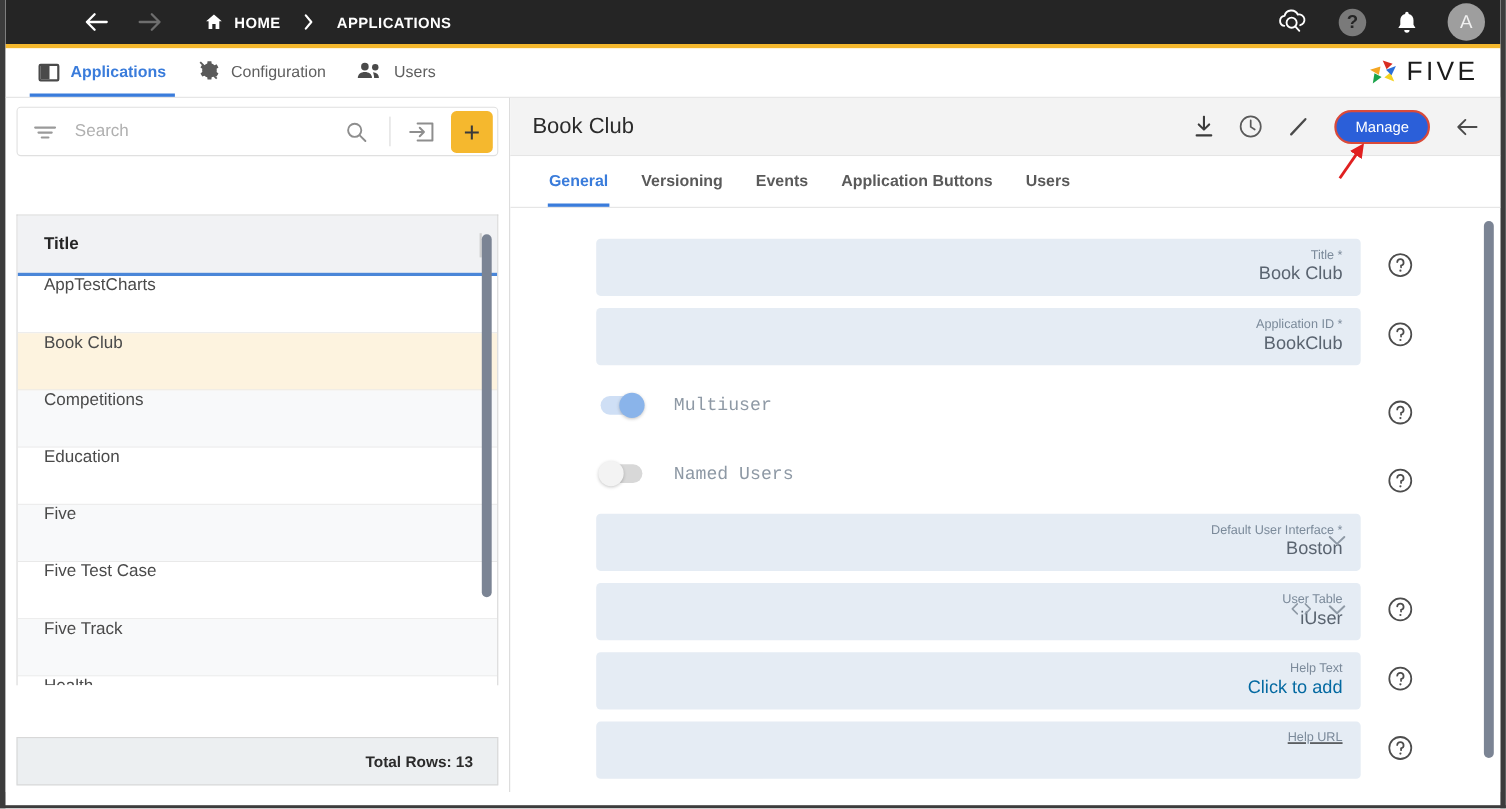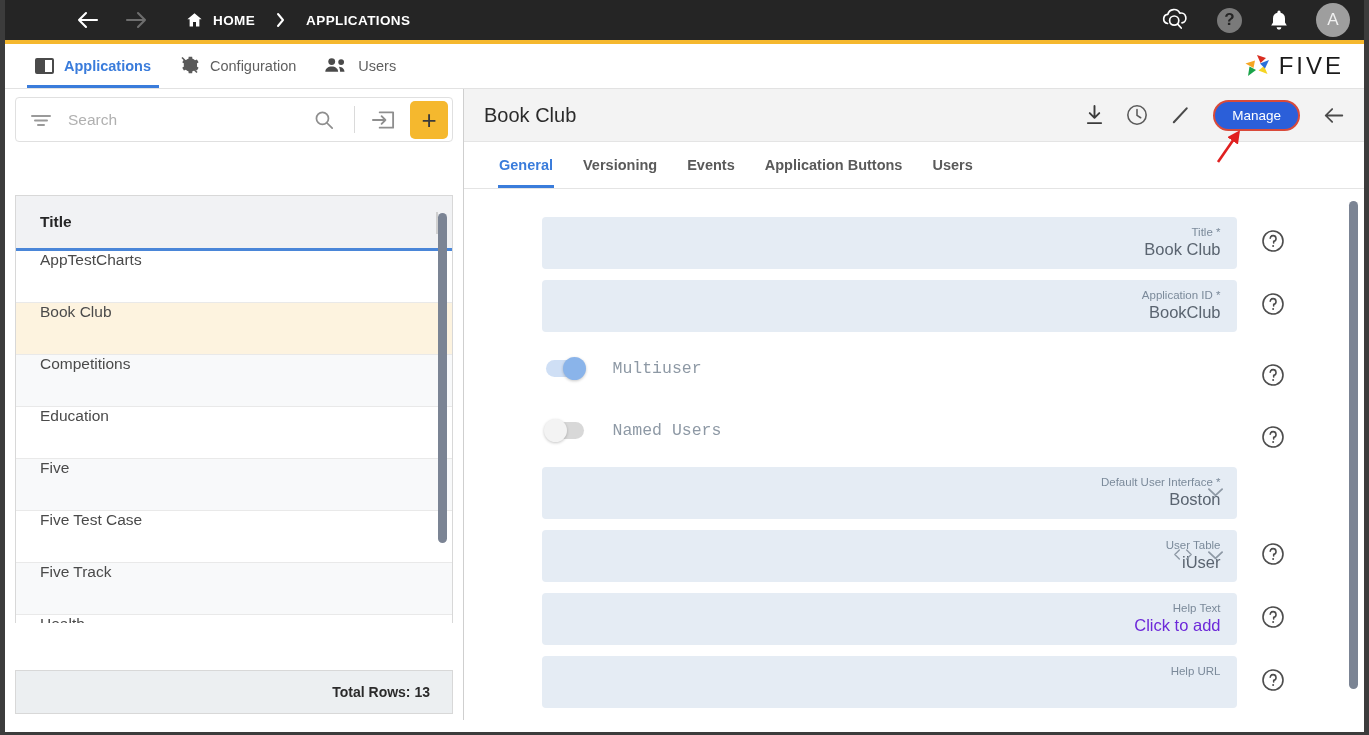--- a/index.html
+++ b/index.html
@@ -230,21 +230,21 @@
     border-radius: 4px;
     padding: 9px 16px 10px 14px;
     position: relative;
     min-height: 51px;
     cursor: text;
   }
   .fld.tall { min-height: 52px; }
   .fld-label { font-size: 11.5px; color: #7b8a9a; display:block; margin-bottom: 2px; }
   .fld-label .req { color: #7b8a9a; }
   .fld-value { font-size: 16.5px; color: #5a6470; }
-  .fld-value.muted { color: #6d28d9; }
+  .fld-value.muted { color: #0369a1; }
   .fld-icons {
     position: absolute; right: 13px; top: 50%;
     transform: translateY(-50%);
     display: flex; align-items: center; gap: 14px;
     color: #8e99a5;
   }
   .help-ic {
     width: 28px; margin-left: 22px; margin-top: 12px;
     display:flex; align-items:center; justify-content:center;
     cursor: pointer; flex: 0 0 28px;
@@ -591,21 +591,21 @@
           <span class="help-ic">
             <svg width="24" height="24" viewBox="0 0 24 24" fill="none" stroke="#4d4d4d" stroke-width="1.6">
                 <circle cx="12" cy="12" r="10"></circle>
                 <path d="M9.2 9.3a2.9 2.9 0 1 1 3.5 3.1v1.6" stroke-linecap="round"></path>
                 <circle cx="12.1" cy="17.1" r="1" fill="#4d4d4d" stroke="none"></circle>
               </svg>
           </span>
         </div>
 
         <div class="field-row">
-          <div class="fld tall" style="min-height:52px;">
+          <div class="fld tall" style="min-height:52px;text-decoration:underline;">
             <span class="fld-label">Help URL</span>
             <span class="fld-value"></span>
           </div>
           <span class="help-ic">
             <svg width="24" height="24" viewBox="0 0 24 24" fill="none" stroke="#4d4d4d" stroke-width="1.6">
                 <circle cx="12" cy="12" r="10"></circle>
                 <path d="M9.2 9.3a2.9 2.9 0 1 1 3.5 3.1v1.6" stroke-linecap="round"></path>
                 <circle cx="12.1" cy="17.1" r="1" fill="#4d4d4d" stroke="none"></circle>
               </svg>
           </span>

